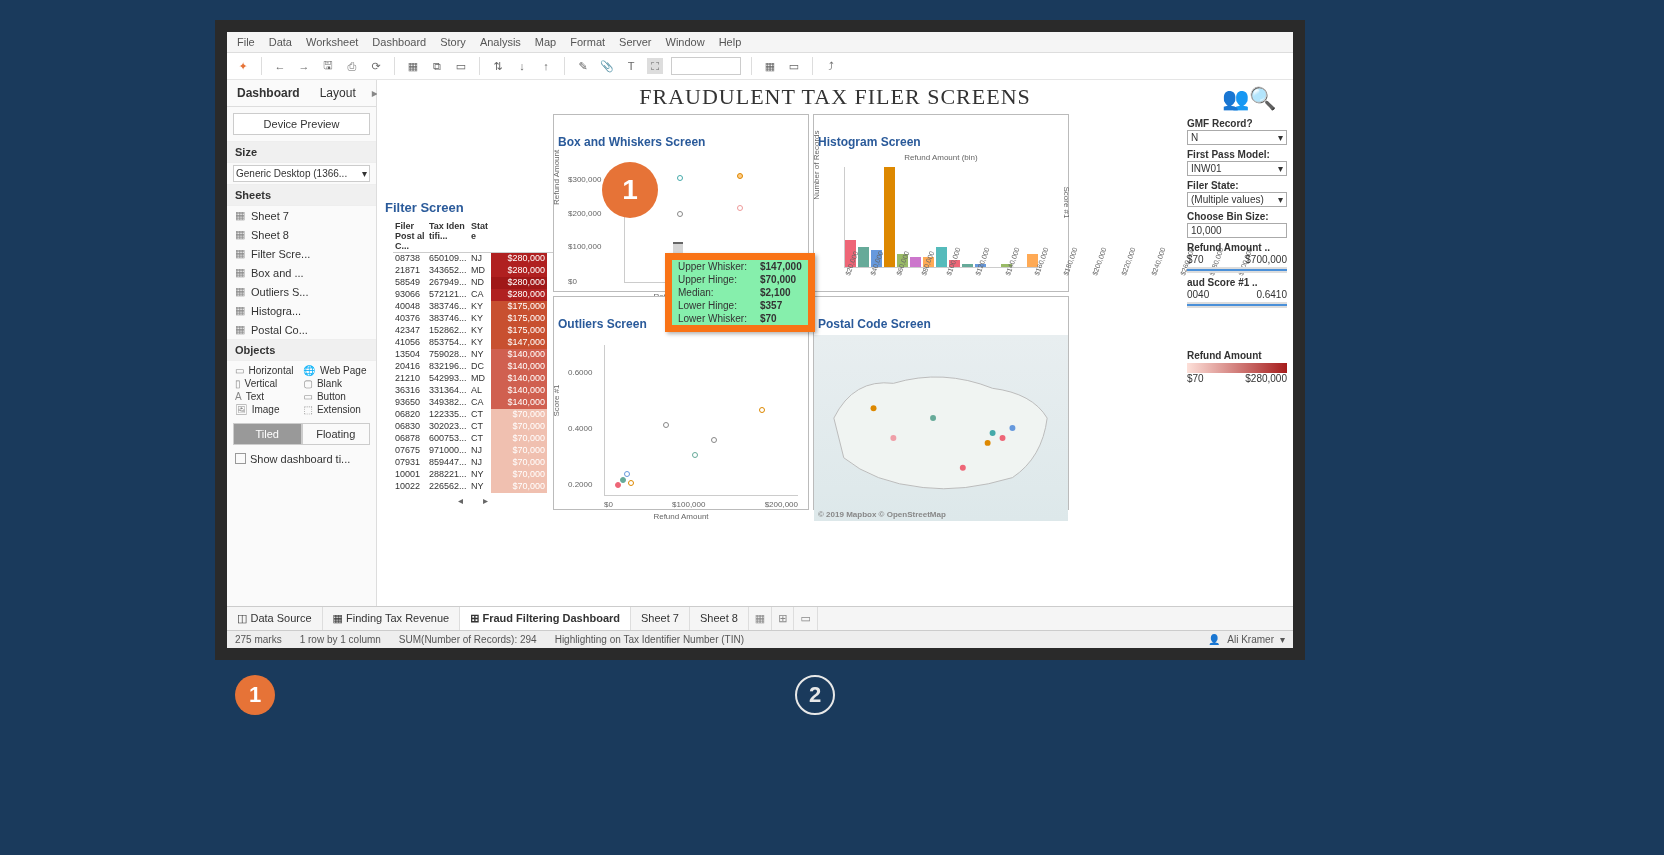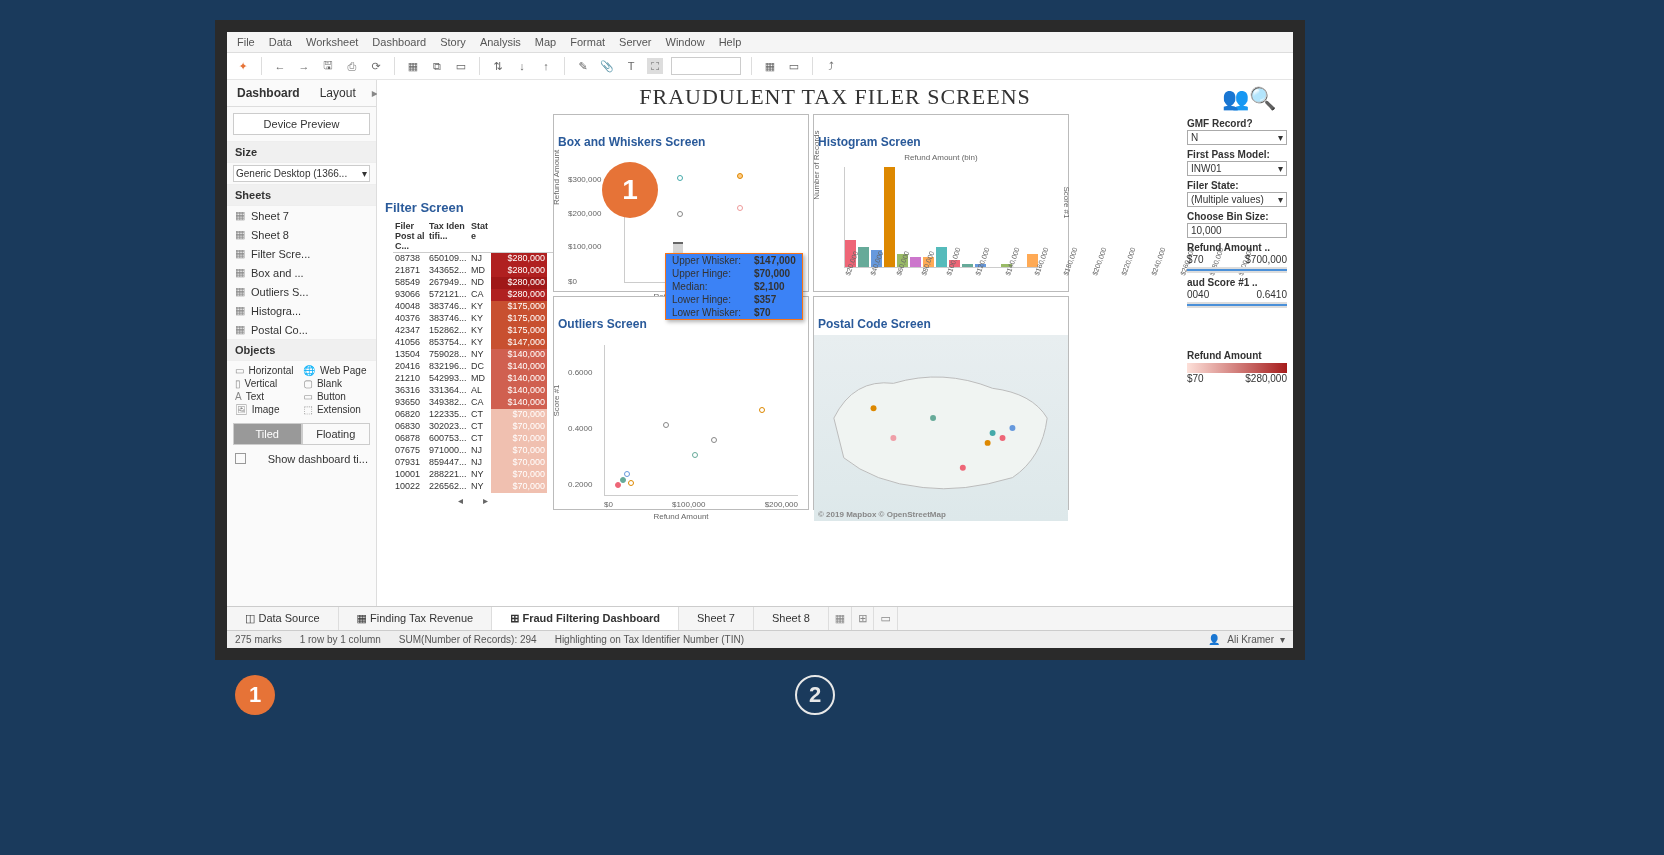--- a/index.html
+++ b/index.html
@@ -20,21 +20,21 @@
 .sp-btn { margin:6px; padding:4px; border:1px solid #ccc; background:#fff; text-align:center; font-size:11px; }
 .sp-head { padding:4px 8px; font-weight:bold; border-top:1px solid #eee; border-bottom:1px solid #eee; background:#f0f0f0; }
 .sp-row { padding:3px 8px; display:flex; align-items:center; gap:4px; font-size:11px; }
 .sp-row .ico { width:12px; color:#888; }
 .sp-select { margin:2px 6px; padding:2px; border:1px solid #ccc; background:#fff; font-size:10px; display:flex; justify-content:space-between;}
 .objects-grid { display:grid; grid-template-columns:1fr 1fr; gap:2px 4px; padding:4px 8px; font-size:10px;}
 .objects-grid div { display:flex; align-items:center; gap:4px;}
 .tile-toggle { display:flex; margin:4px 6px; }
 .tile-toggle div { flex:1; text-align:center; padding:4px; border:1px solid #ccc; font-size:11px;}
 .tile-toggle .on { background:#999; color:#fff;}
-.chk-row { padding:4px 8px; display:flex; gap:4px; font-size:11px;justify-content:space-between;}
+.chk-row { padding:4px 8px; display:flex; gap:4px; font-size:11px;}
 .canvas { flex:1; position:relative; background:#fff; overflow:hidden;}
 .title-big { position:absolute; left:50%; top:4px; transform:translateX(-50%); font-family:Georgia,serif; font-size:22px; letter-spacing:1px; }
 .logo-icon { position:absolute; right:16px; top:6px; font-size:22px; color:#333;}
 .red-note { position:absolute; left:8px; top:38px; width:158px; color:#b00; font-weight:bold; font-size:11px; line-height:1.3;}
 .filter-screen-hd { position:absolute; left:8px; top:120px; color:#2a5a9a; font-weight:bold; font-size:13px;}
 .filter-table { position:absolute; left:8px; top:140px; width:160px; font-size:9px;margin-left:8px; }
 .filter-table .hdr { display:flex; font-weight:bold; border-bottom:1px solid #ccc;}
 .filter-table .hdr div { padding:1px 2px;}
 .filter-table .row { display:flex; height:12px; overflow:hidden;}
 .filter-table .row div { padding:0 2px; white-space:nowrap; overflow:hidden;}
@@ -47,26 +47,26 @@
 .outliers { left:176px; top:216px; width:256px; height:214px;}
 .postal { left:436px; top:216px; width:256px; height:214px;}
 .filters-right { position:absolute; right:6px; top:34px; width:100px; font-size:10px;}
 .filters-right .flabel { font-weight:bold; margin-top:4px;}
 .filters-right .fsel { border:1px solid #aaa; padding:1px 3px; display:flex; justify-content:space-between; background:#fff; margin-top:1px;}
 .filters-right .frange { display:flex; justify-content:space-between; margin-top:1px;}
 .filters-right .slider { height:6px; background:#ddd; position:relative; margin:2px 0;}
 .filters-right .slider::before{content:'';position:absolute;left:0;right:0;top:2px;height:2px;background:#4a90d9;}
 .legend-box { position:absolute; right:6px; top:270px; width:100px; font-size:10px;}
 .legend-grad { height:10px; background:linear-gradient(to right,#fde0d9,#a61c1c); margin-top:2px;}
-.tooltip { position:absolute; left:288px; top:173px; background:#3b82f6; border:1px solid #f97316; box-shadow:2px 2px 4px rgba(0,0,0,.3); font-size:10px; z-index:10;}
+.tooltip { position:absolute; left:288px; top:173px; background:#86efac; border:7px solid #f97316; box-shadow:2px 2px 4px rgba(0,0,0,.3); font-size:10px; z-index:10;}
 .tooltip .trow{display:flex; padding:1px 6px;}
 .tooltip .tl{width:82px;} .tooltip .tv{font-weight:bold;}
 .badge-1 { position:absolute; left:225px; top:82px; width:56px; height:56px; border-radius:50%; background:#e67337; color:#fff; display:flex; align-items:center; justify-content:center; font-size:28px; font-weight:bold; z-index:5;}
 .tabs-bottom { display:flex; border-top:1px solid #ccc; background:#f5f5f5; font-size:11px;}
-.tabs-bottom div { padding:5px 18px; border-right:1px solid #ddd;}
+.tabs-bottom div { padding:5px 10px; border-right:1px solid #ddd;}
 .tabs-bottom .active { background:#fff; font-weight:bold;}
 .tabs-bottom .ico { padding:5px 6px; color:#888;}
 .status { display:flex; gap:18px; padding:3px 8px; background:#eee; font-size:10px; color:#555; border-top:1px solid #ccc;}
 .status .right { margin-left:auto; display:flex; gap:6px; align-items:center;}
 .annot { position:absolute; display:flex; gap:20px; align-items:flex-start; color:#e8e8e8; font-size:19px; line-height:1.45;}
 .annot.a1 { left:235px; top:675px; width:530px;}
 .annot.a2 { left:795px; top:675px; width:500px;}
 .annot .num { width:40px; height:40px; border-radius:50%; display:flex; align-items:center; justify-content:center; font-size:22px; font-weight:bold; flex-shrink:0;}
 .annot.a1 .num { background:#e67337; color:#fff;}
 .annot.a2 .num { border:2px solid #e8e8e8; color:#e8e8e8;}

